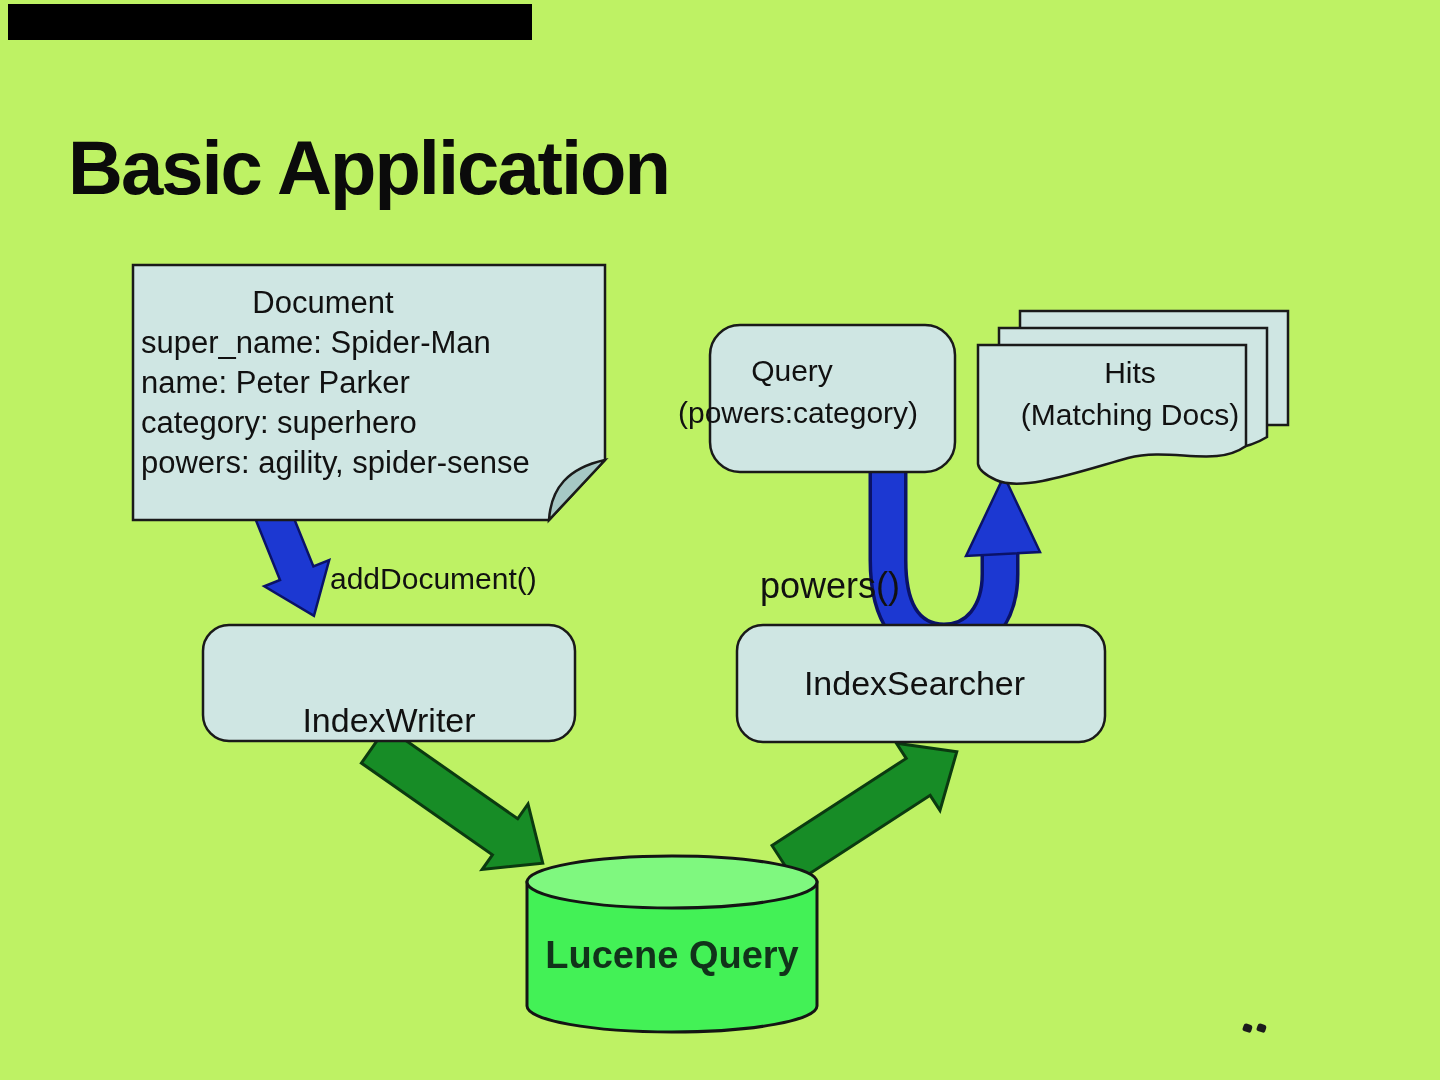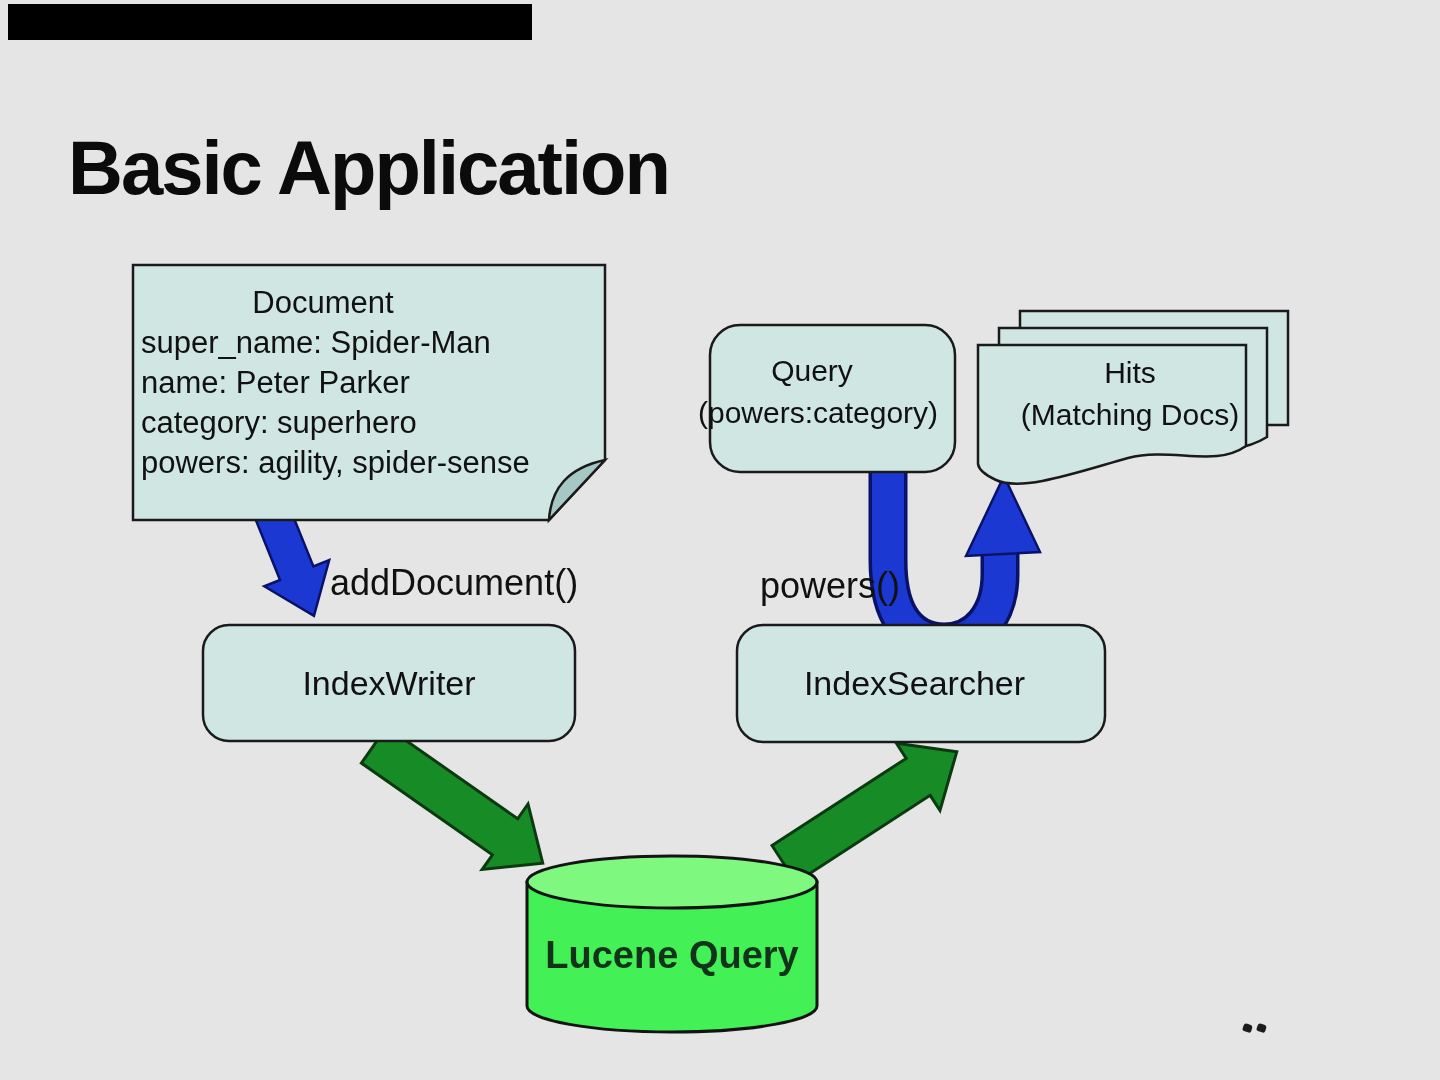--- a/index.html
+++ b/index.html
@@ -1,19 +1,19 @@
 <!DOCTYPE html>
 <html><head>
 <meta charset="utf-8">
 <style>
   html,body{margin:0;padding:0;background:#ffffff;}
   #stage{
     position:relative;
     width:1440px;height:1080px;
-    background:#e5e5e5;
+    background:#bef264;
     overflow:hidden;
     font-family:"Liberation Sans","DejaVu Sans",sans-serif;
     color:#111111;
   }
   .abs{position:absolute;}
   #top-bar{
     left:8px;top:4px;width:524px;height:36px;
     background:#000000;
   }
   #slide-title{
@@ -21,32 +21,32 @@
     font-size:76px;font-weight:700;letter-spacing:-2px;
     white-space:nowrap;color:#0b0b0b;
   }
   svg.layer{left:0;top:0;width:1440px;height:1080px;}
   .doc-text{
     left:133px;top:283px;width:380px;
     font-size:31px;line-height:40px;white-space:nowrap;
   }
   .doc-text .t{display:block;text-align:center;}
   .doc-text .f{display:block;margin-left:8px;text-align:left;}
-  .lbl-adddoc{left:330px;top:562px;font-size:36px;white-space:nowrap;}
+  .lbl-adddoc{left:330px;top:562px;font-size:30px;white-space:nowrap;}
   .lbl-search{left:760px;top:565px;font-size:36px;white-space:nowrap;}
   .box-label{
     display:flex;align-items:center;justify-content:center;
     font-size:34px;white-space:nowrap;
   }
-  #indexwriter-label{left:203px;top:625px;width:372px;height:116px;}
+  #indexwriter-label{left:203px;top:662px;width:372px;height:116px;}
   #indexsearcher-label{left:737px;top:625px;width:355px;height:117px;}
   .two-line{
     text-align:center;font-size:30px;line-height:42px;white-space:nowrap;
   }
-  #query-label{left:698px;top:350px;width:228px;}
+  #query-label{left:678px;top:350px;width:228px;}
   #hits-label{left:978px;top:352px;width:304px;}
   #lucene-label{
     left:527px;top:920px;width:290px;height:70px;
     display:flex;align-items:center;justify-content:center;
     font-size:38px;font-weight:600;color:#11331a;white-space:nowrap;
   }
   .page-dot{
     width:9px;height:8px;background:#1c1c1c;border-radius:3px 3px 2px 2px;
     transform:rotate(18deg);
   }

